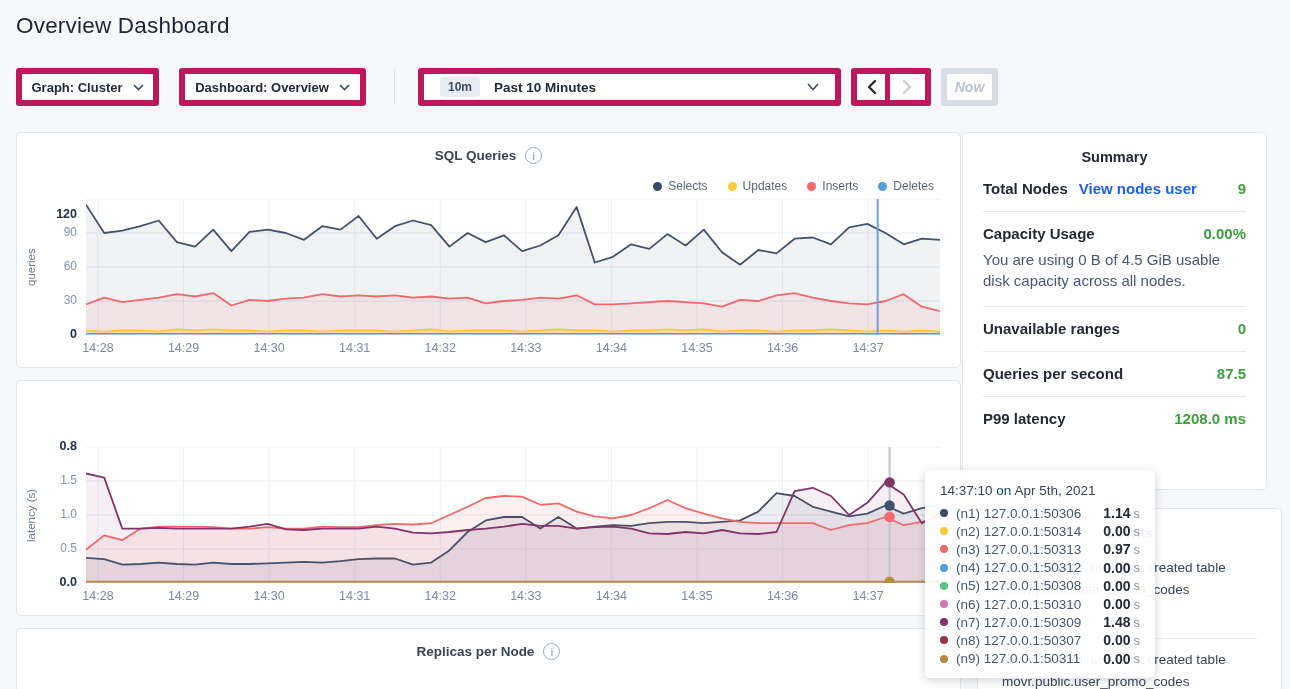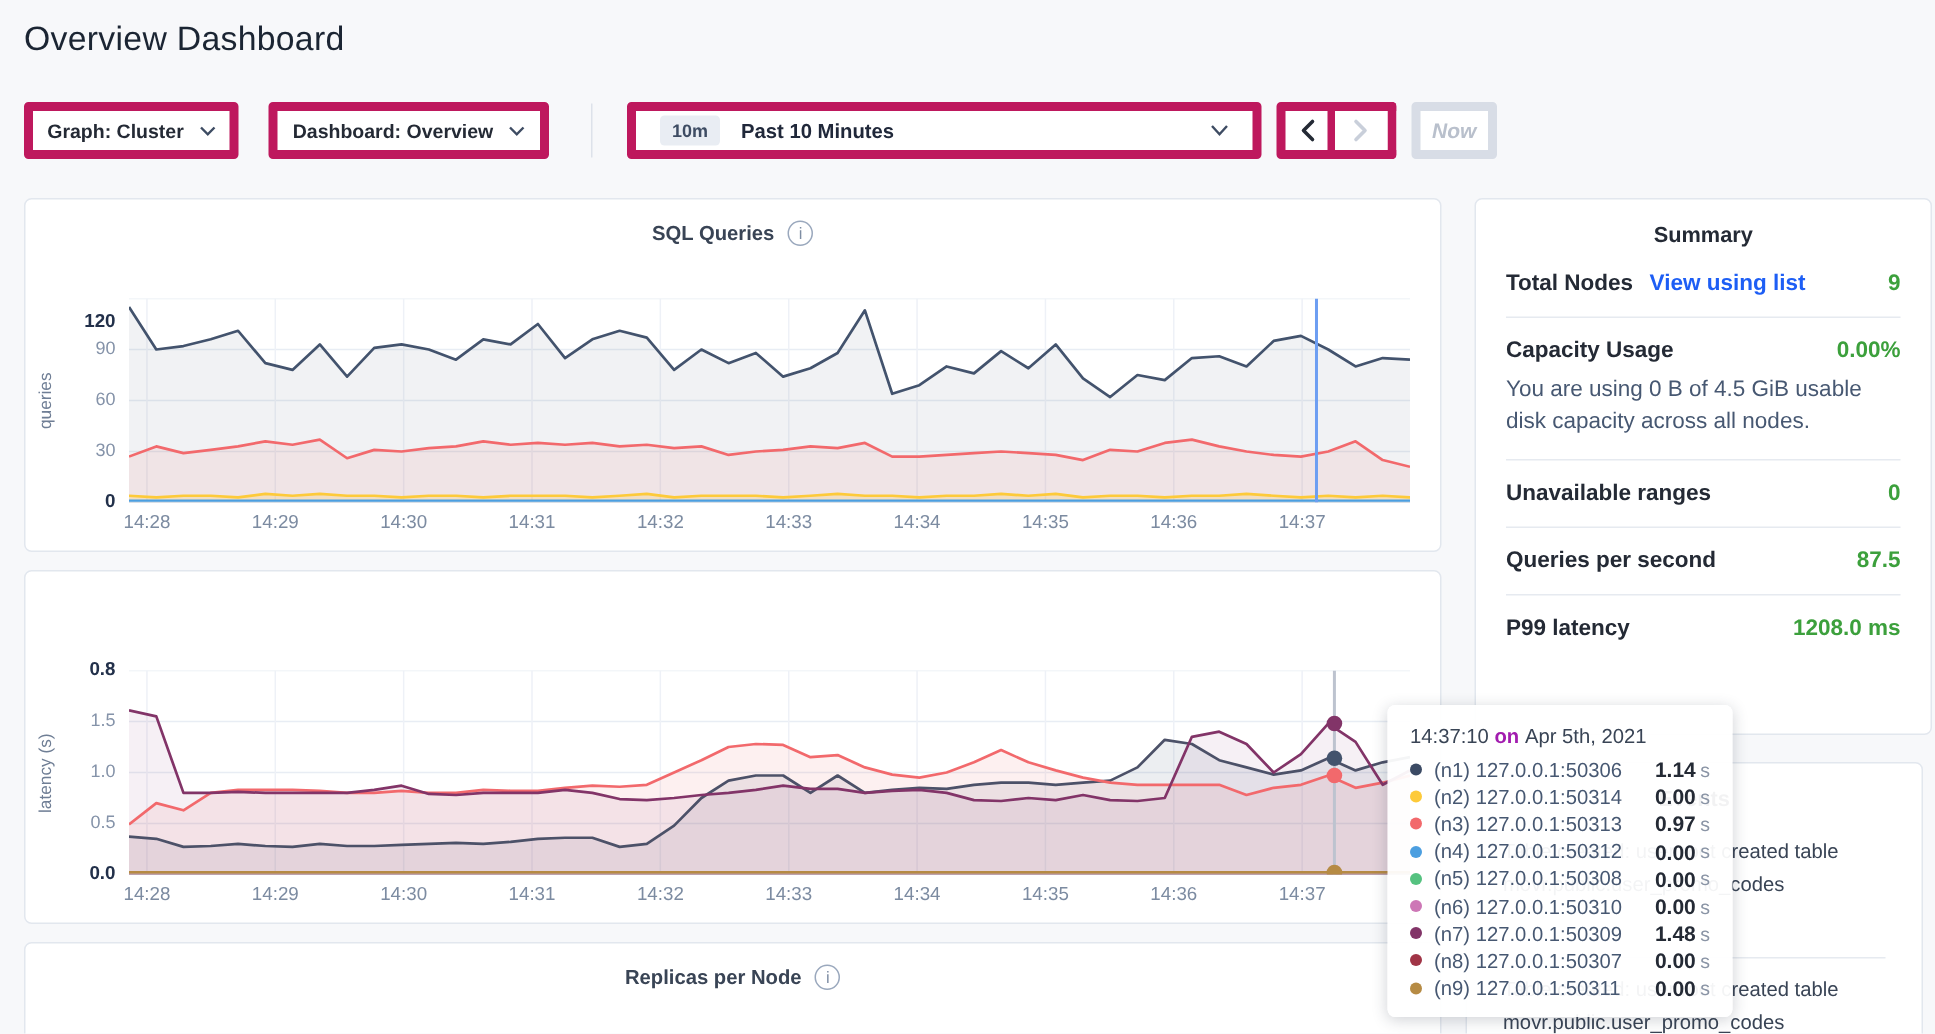--- a/index.html
+++ b/index.html
@@ -30,21 +30,21 @@
   #time-picker .range-label { font-size:13.5px; font-weight:700; color:#20283a; }
   #time-picker svg { margin-left:auto; }
   #nav-prev { left:851px; width:40px; border-radius:3px 0 0 3px; }
   #nav-next { left:890px; width:41px; border-left:none; border-radius:0 3px 3px 0; }
   #btn-now  { left:941px; width:57px; color:#b9c0cc; font-size:14px; border-color:#d8dde6;font-style:italic; }
   
   .card { position:absolute; background:#fff; border:1px solid #e2e7ee; border-radius:5px; }
   #card-sql      { left:16px;  top:132px; width:945px; height:236px; }
   #card-latency  { left:16px;  top:380px; width:945px; height:236px; }
   #card-replicas { left:16px;  top:628px; width:945px; height:130px; }
-  #card-summary  { left:983px; top:132px; width:305px; height:358px; }
+  #card-summary  { left:962px; top:132px; width:305px; height:358px; }
   #card-events   { left:977px; top:508px; width:305px; height:190px; }
   .chart-title {
     margin-top:14px; display:flex; align-items:center; justify-content:center; gap:9px;
     font-size:13.5px; font-weight:700; color:#394455;
   }
   .info-icon {
     width:17px; height:17px; border:1px solid #9aa8bd; border-radius:50%;
     color:#7e8da3; font-size:11px; font-weight:400;
     display:inline-flex; align-items:center; justify-content:center; cursor:pointer;
   }
@@ -79,21 +79,21 @@
   .events-list { padding:6px 24px 0 24px; }
   .erow { padding:10px 0 38px 0; border-bottom:1px solid #e6eaf0; font-size:13.5px; color:#394455; line-height:1.6; }
   .erow:last-child { border-bottom:none; padding-bottom:10px; }
   
   .chart-tooltip {
     position:absolute; left:925px; top:470px; width:230px; height:208px;
     background:rgba(255,255,255,.94); border-radius:5px; z-index:60;
     box-shadow:0 2px 10px rgba(40,50,70,.22); padding:13px 15px 8px 15px;
   }
   .tt-head { font-size:13.5px; color:#394455; }
-  .tt-head .conj { color:#a21caf;font-weight:bold; }
+  .tt-head .conj { color:#0c4a6e; }
   .tt-rows { margin-top:6px; }
   .trow { display:flex; align-items:center; height:18.2px; }
   .trow .tdot { width:8px; height:8px; border-radius:50%; flex:none; margin-right:8px; }
   .trow .taddr { font-size:13.5px; color:#475872; white-space:nowrap; }
   .trow .tval { margin-left:auto; font-size:14px; font-weight:700; color:#242a35; }
   .trow .tunit { font-size:13px; color:#8a94a5; margin-left:3px; }
 </style>
 </head>
 <body>
 
@@ -131,20 +131,38 @@
       </svg>
   </button>
   <button class="btn" id="btn-now">Now</button>
 </div>
 
 <div class="card" id="card-sql">
   <div class="chart-title">
     <span>SQL Queries</span>
     <span class="info-icon"></span>
   </div>
+  <div class="legend">
+      <div class="legend-item">
+        <span class="dot" style="background: rgb(59, 74, 100);"></span>
+        <span class="lab">Selects</span>
+      </div>
+      <div class="legend-item">
+        <span class="dot" style="background: rgb(253, 202, 58);"></span>
+        <span class="lab">Updates</span>
+      </div>
+      <div class="legend-item">
+        <span class="dot" style="background: rgb(242, 105, 108);"></span>
+        <span class="lab">Inserts</span>
+      </div>
+      <div class="legend-item">
+        <span class="dot" style="background: rgb(76, 159, 224);"></span>
+        <span class="lab">Deletes</span>
+      </div>
+    </div>
   <div class="ylabel">queries</div>
   <div class="yticks">
       <div class="ytick bold" style="top: 128px;">0</div>
       <div class="ytick" style="top: 94px;">30</div>
       <div class="ytick" style="top: 60px;">60</div>
       <div class="ytick" style="top: 26px;">90</div>
       <div class="ytick bold" style="top: -8px; margin-top: 16px;">120</div>
     </div>
   <div class="plot"><svg viewBox="0 0 854 136" width="854" height="136">
         <line x1="0" y1="136" x2="854" y2="136" stroke="#e8edf4" stroke-width="1"></line>
@@ -250,21 +268,21 @@
     <span class="info-icon"></span>
   </div>
 </div>
 
 <div class="card" id="card-summary">
   <div class="panel-title">Summary</div>
   <div class="summary-rows">
       <div class="srow">
         <div class="shead">
           <span class="slabel">Total Nodes</span>
-          <a class="slink">View using list</a>
+          <a class="slink">View nodes user</a>
           <span class="sval">9</span>
         </div>
       </div>
       <div class="srow">
         <div class="shead">
           <span class="slabel">Capacity Usage</span>
           <span class="sval">0.00%</span>
         </div>
         <div class="ssub">You are using 0 B of 4.5 GiB usable disk capacity across all nodes.</div>
       </div>

